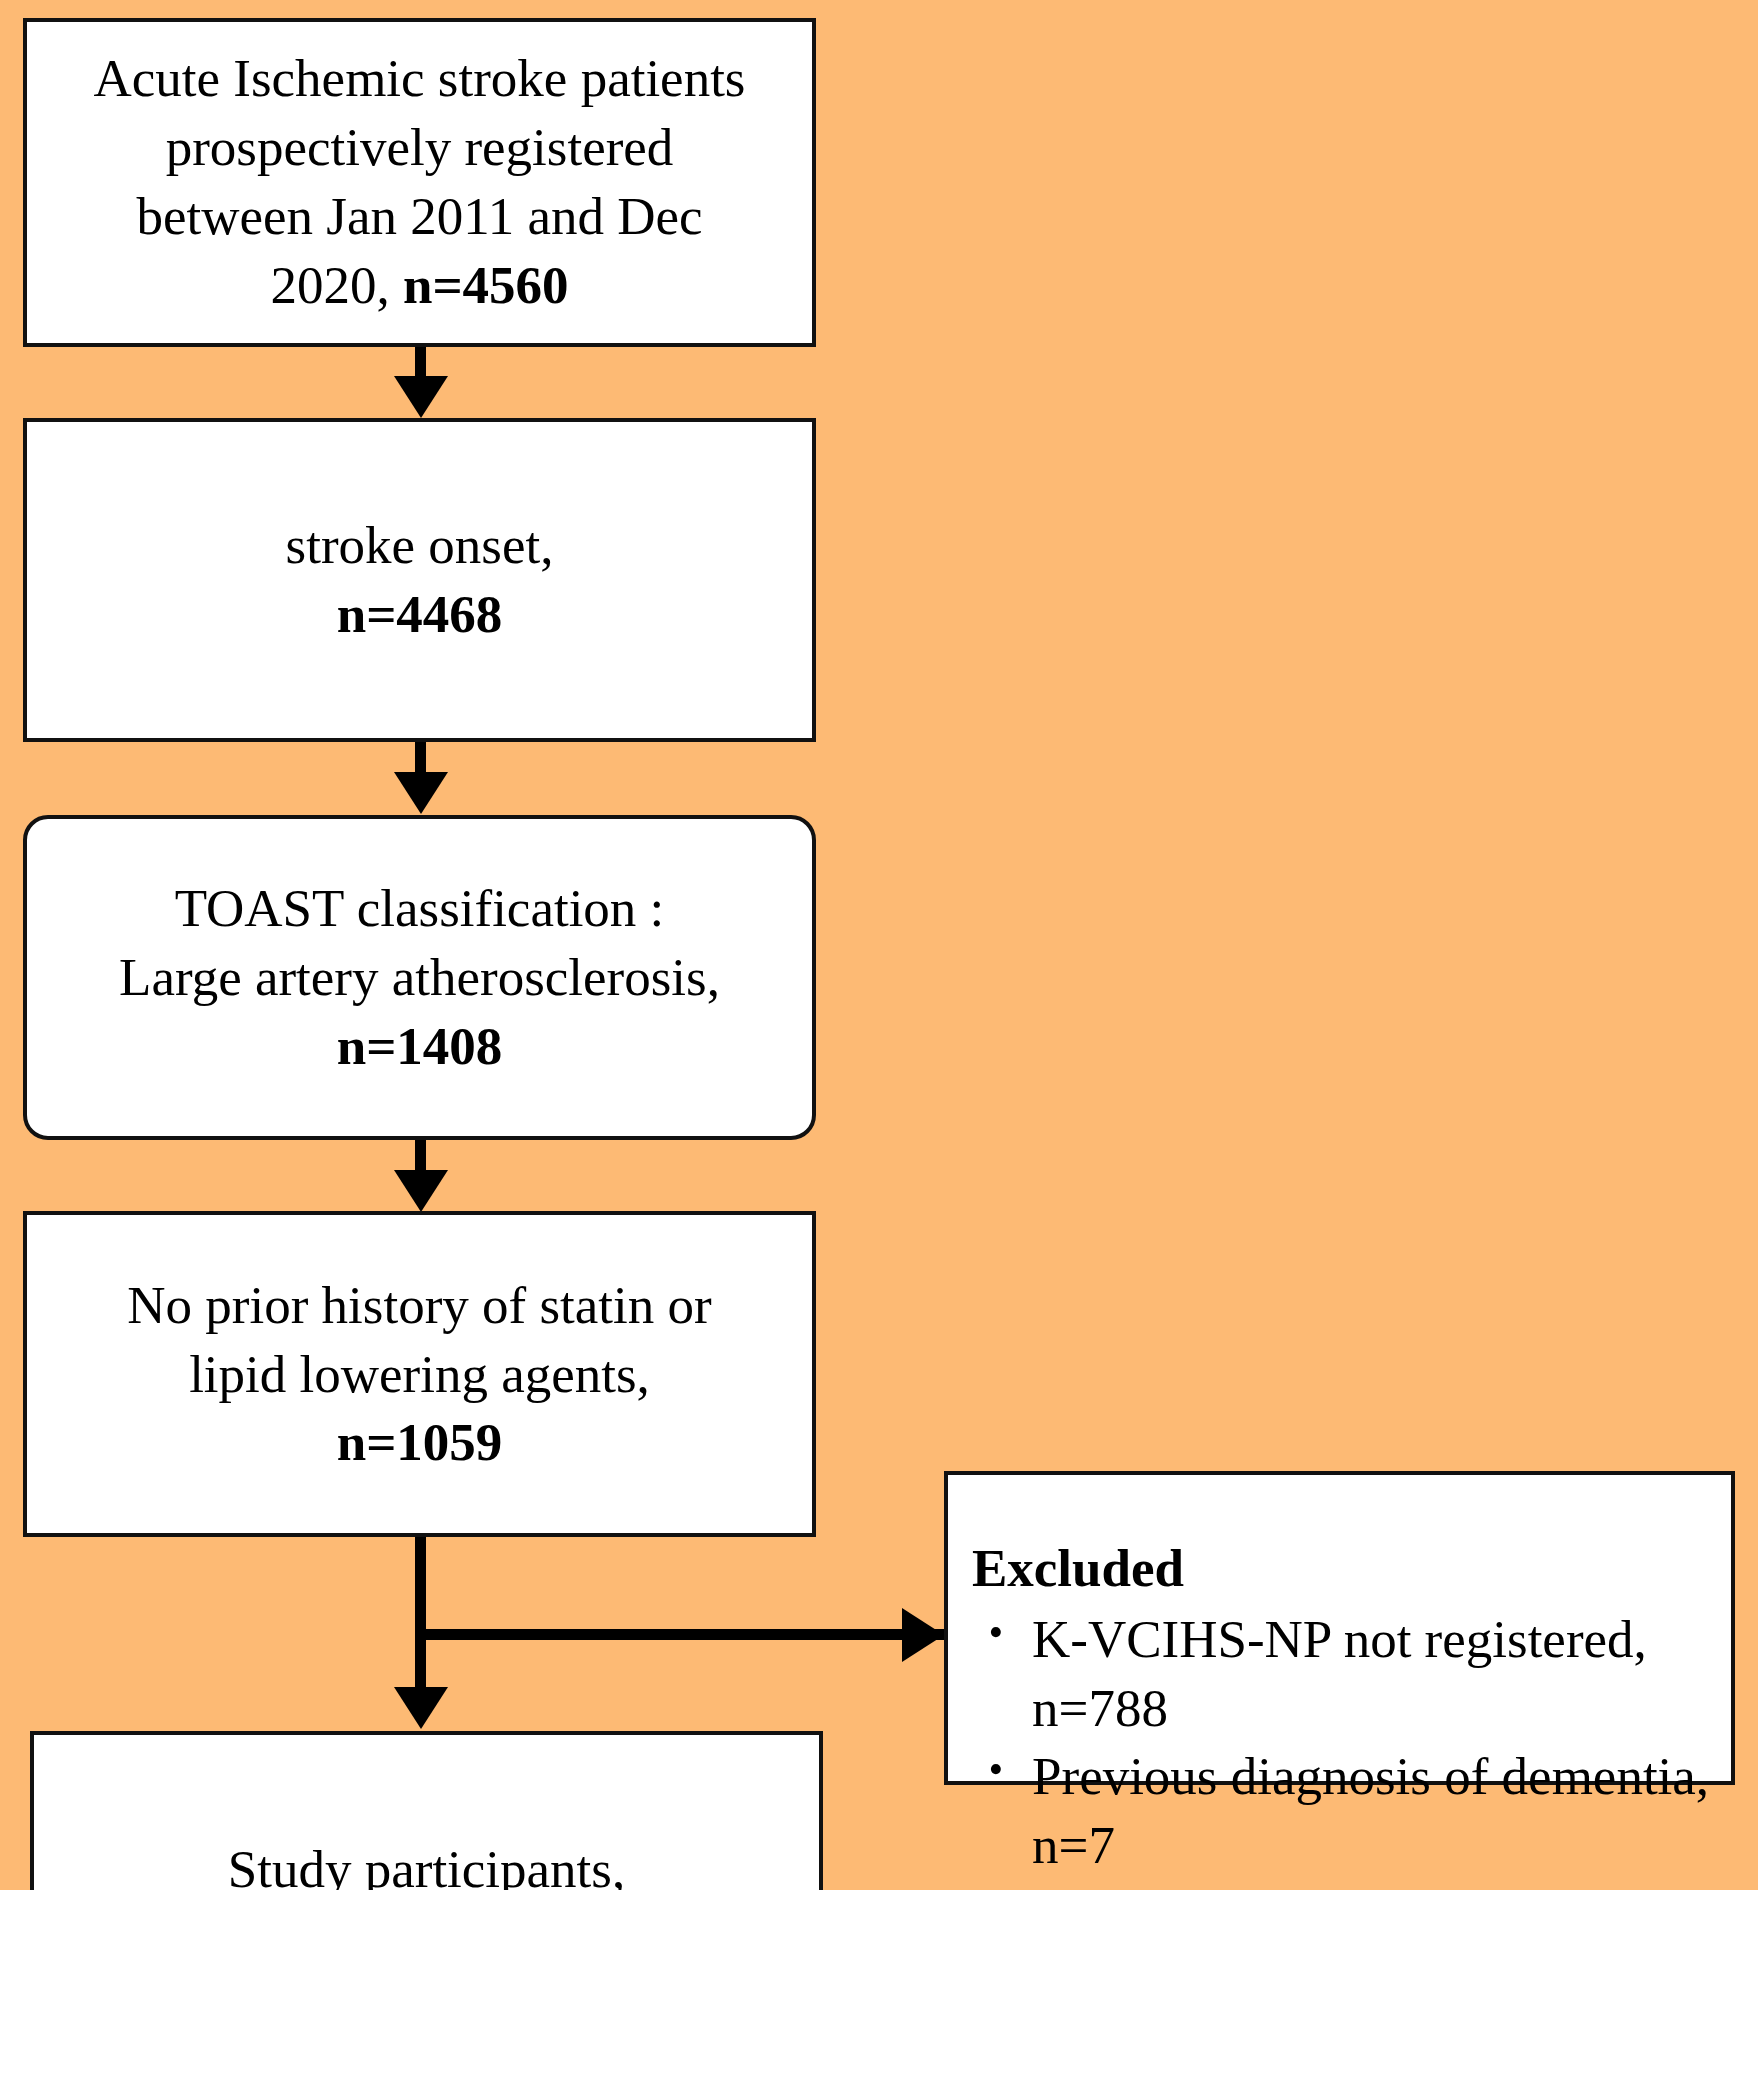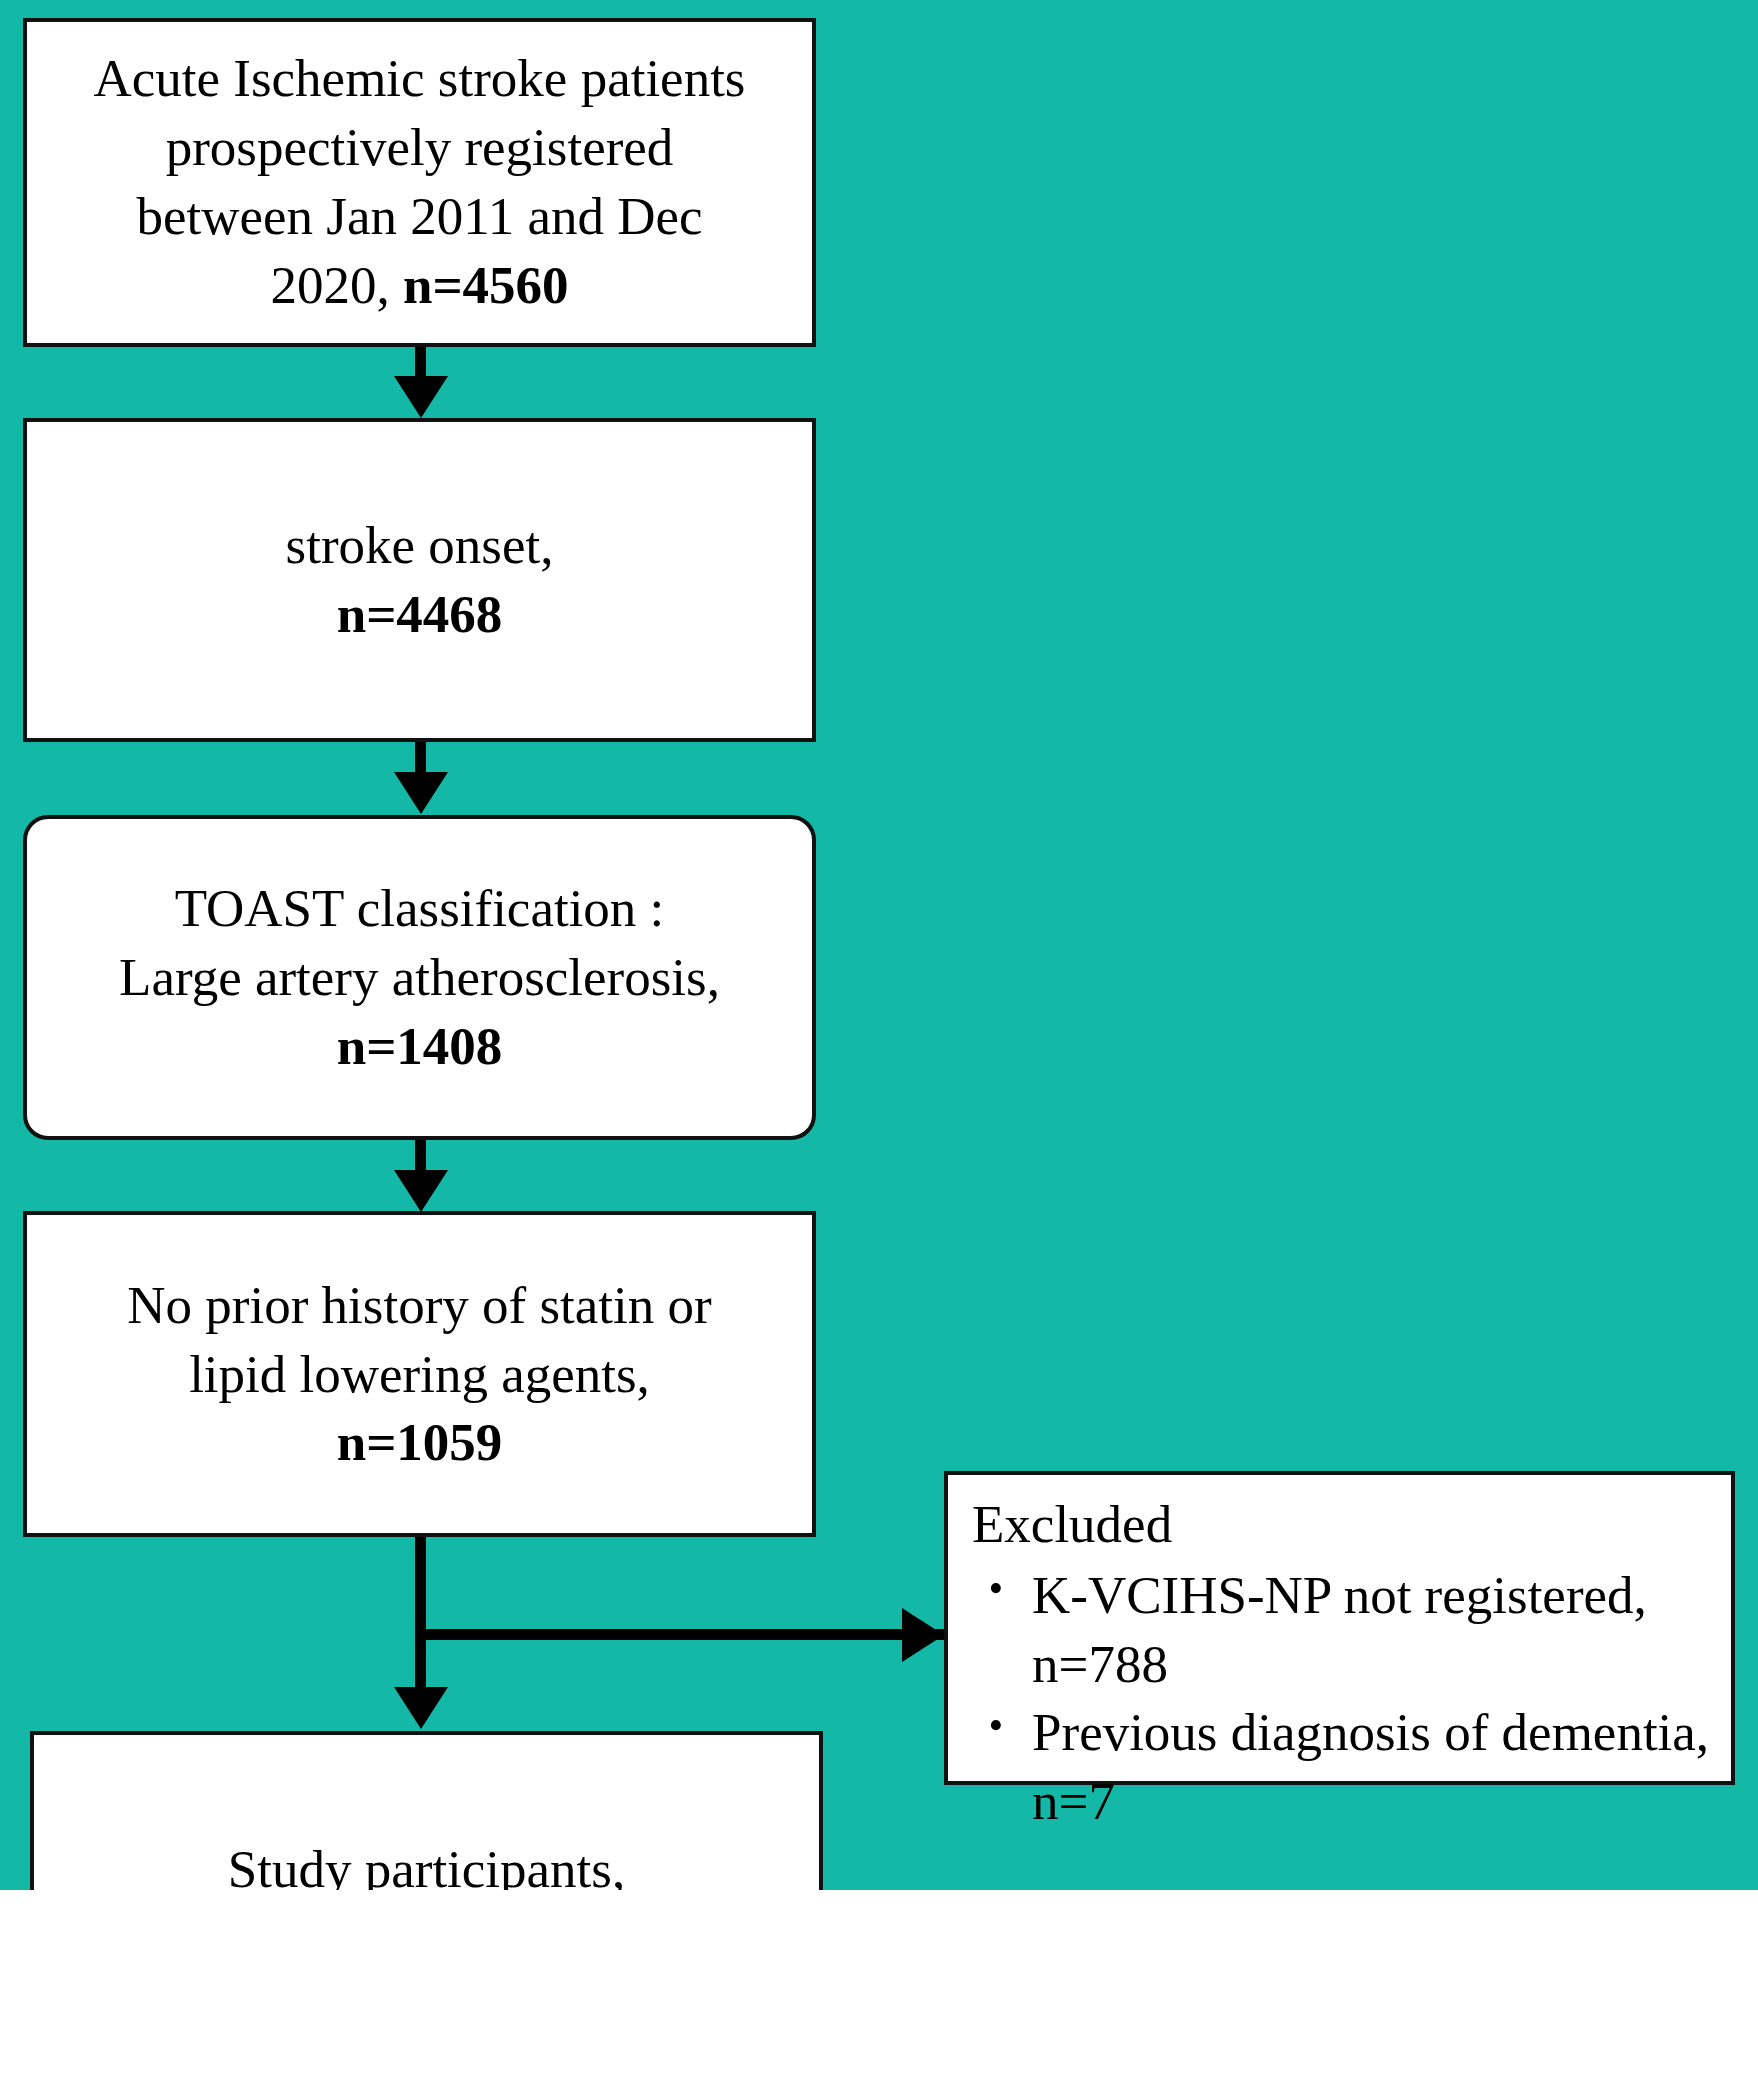--- a/index.html
+++ b/index.html
@@ -4,21 +4,21 @@
 <style>
   html, body {
     margin: 0;
     padding: 0;
     background: #ffffff;
   }
   #page {
     position: relative;
     width: 1759px;
     height: 1890px;
-    background: #14b8a6;
+    background: #fdba74;
     overflow: hidden;
     font-family: "Liberation Serif", "DejaVu Serif", serif;
     color: #000000;
   }
 
   
   .fbox {
     position: absolute;
     box-sizing: border-box;
     border: 4.9px solid #111111;
@@ -55,23 +55,24 @@
     width: 791px;
     height: 314px;
     box-sizing: border-box;
     border: 4.9px solid #111111;
     background: #ffffff;
     padding: 15.4px 7px 7px 24px;
     font-size: 53px;
     line-height: 1.30;
   }
   #box-excluded .exc-title {
-    font-weight: normal;
+    font-weight: bold;
     display: block;
     margin-bottom: 1.4px;
+    margin-top: 44px;
   }
   #box-excluded ul {
     list-style: none;
     margin: 0;
     padding: 0;
   }
   #box-excluded li {
     position: relative;
     padding-left: 60px;
     margin: 0;

